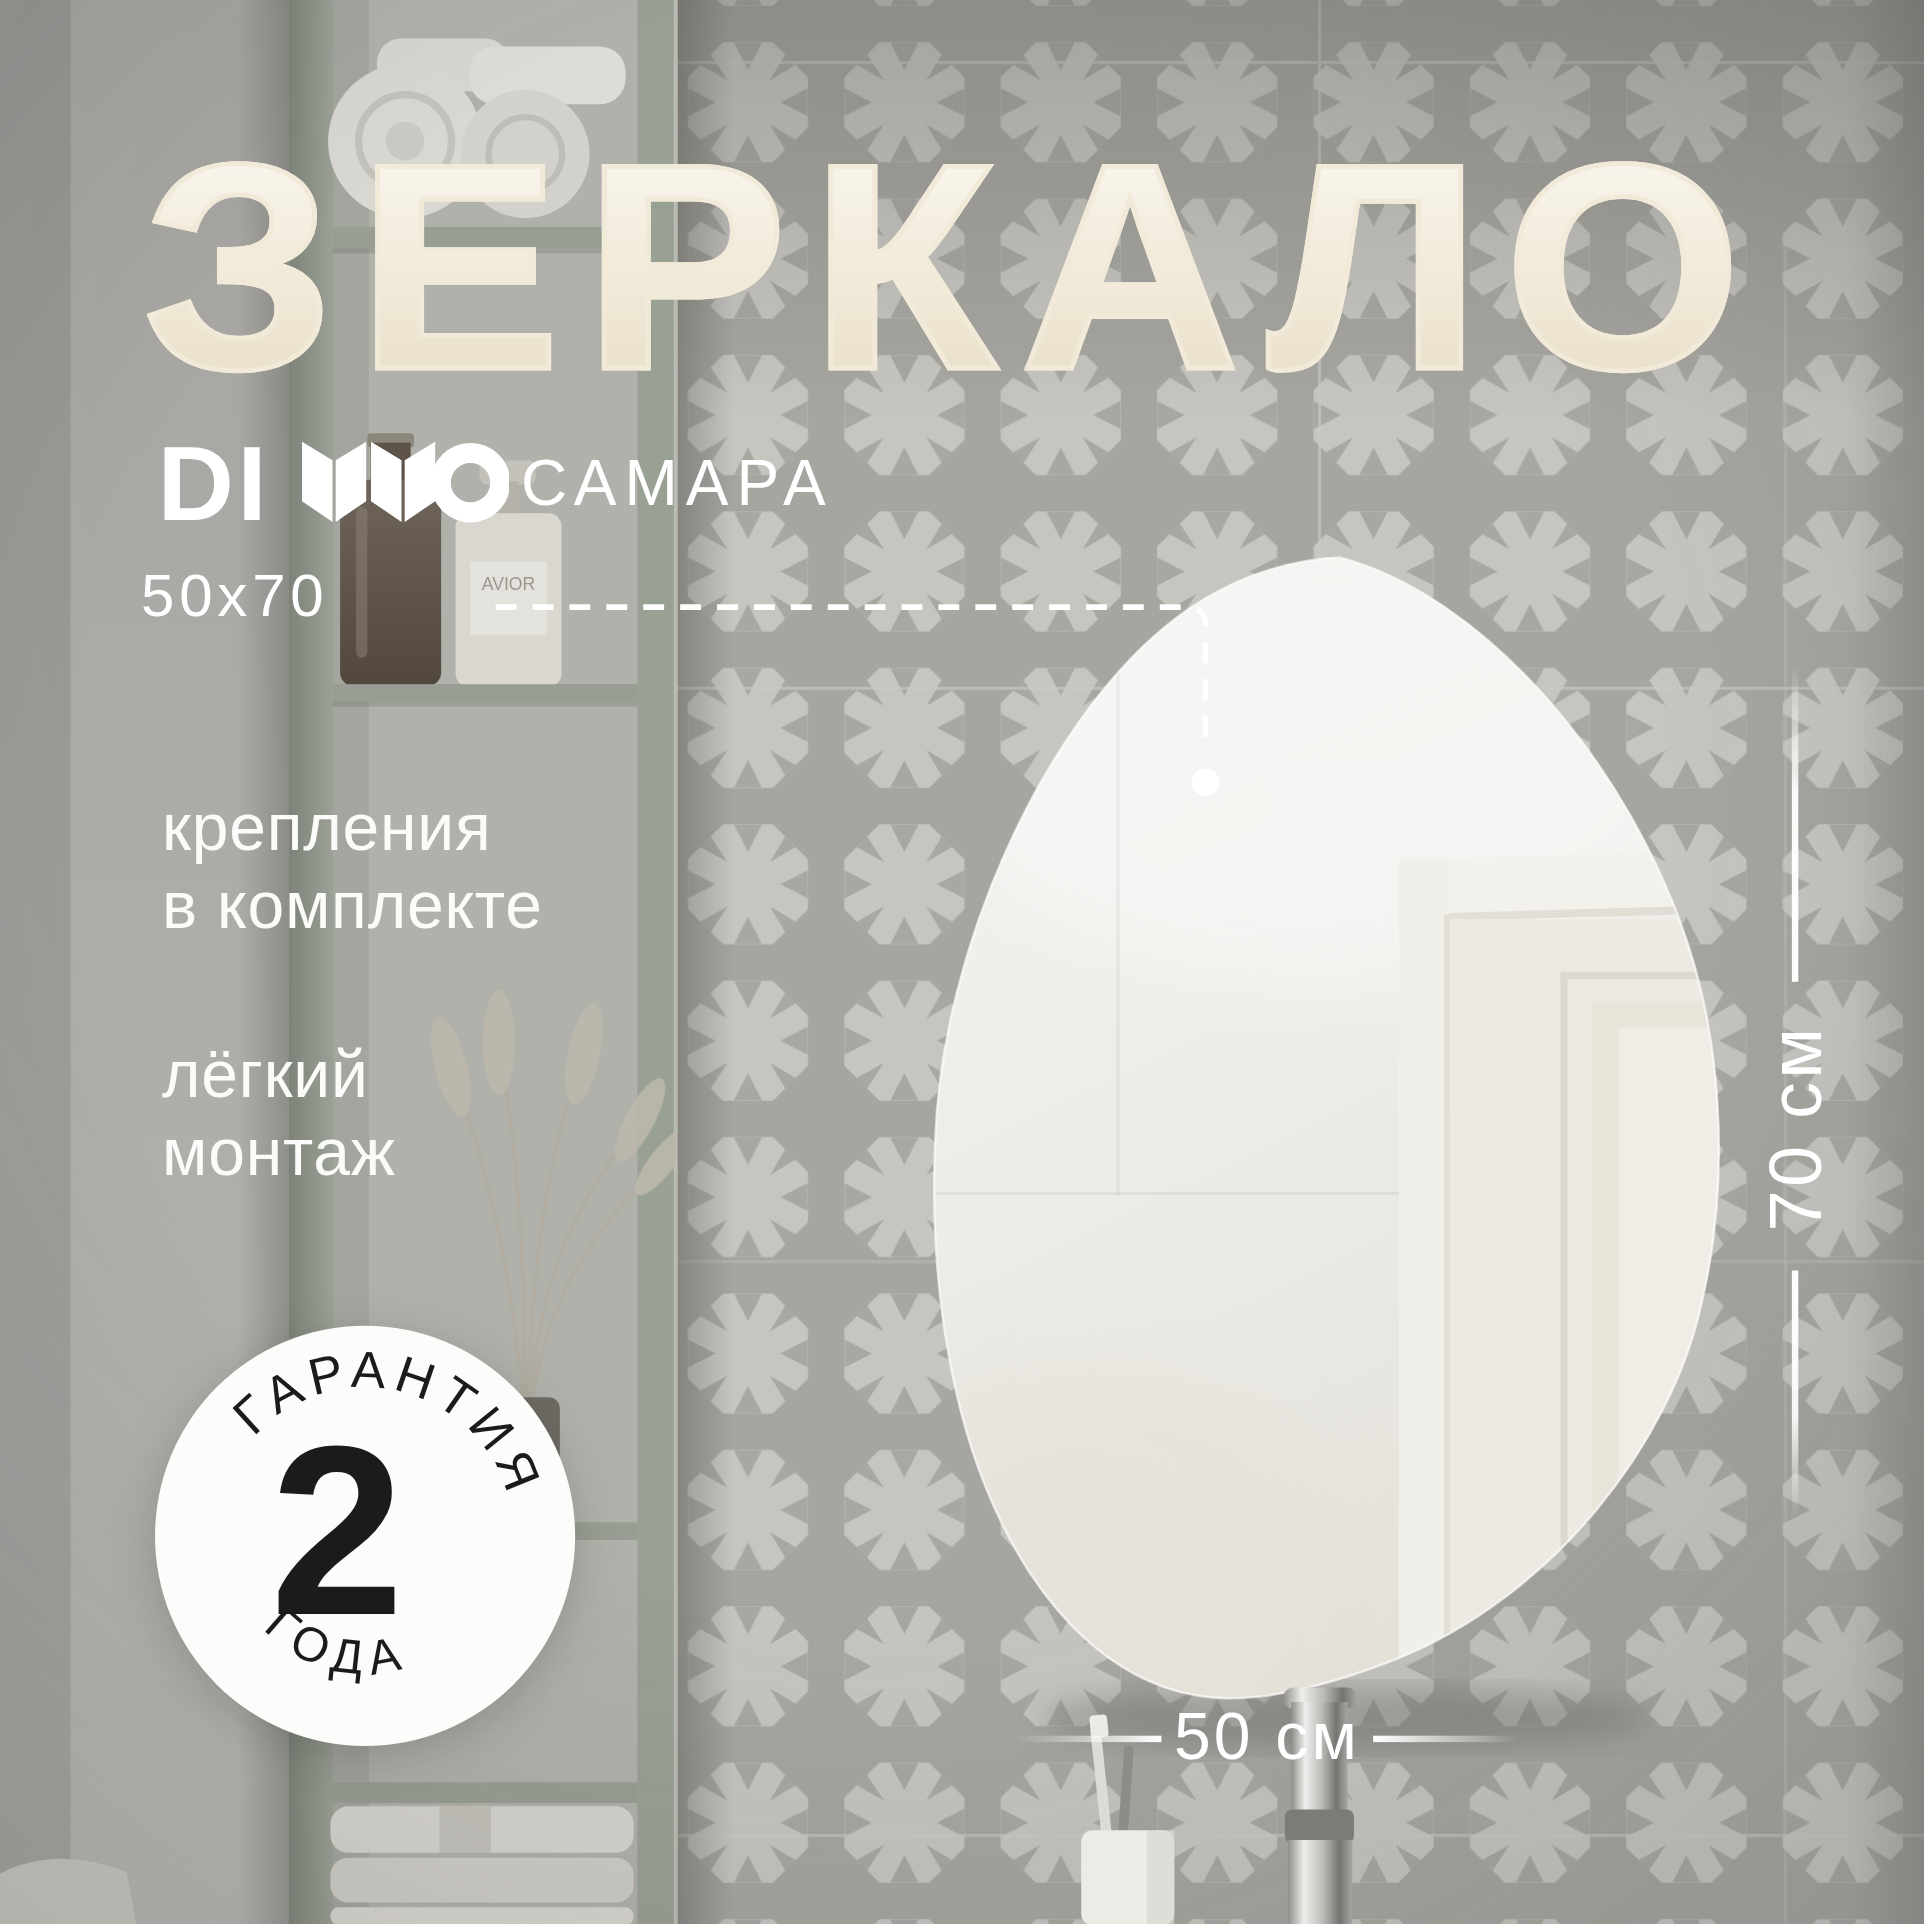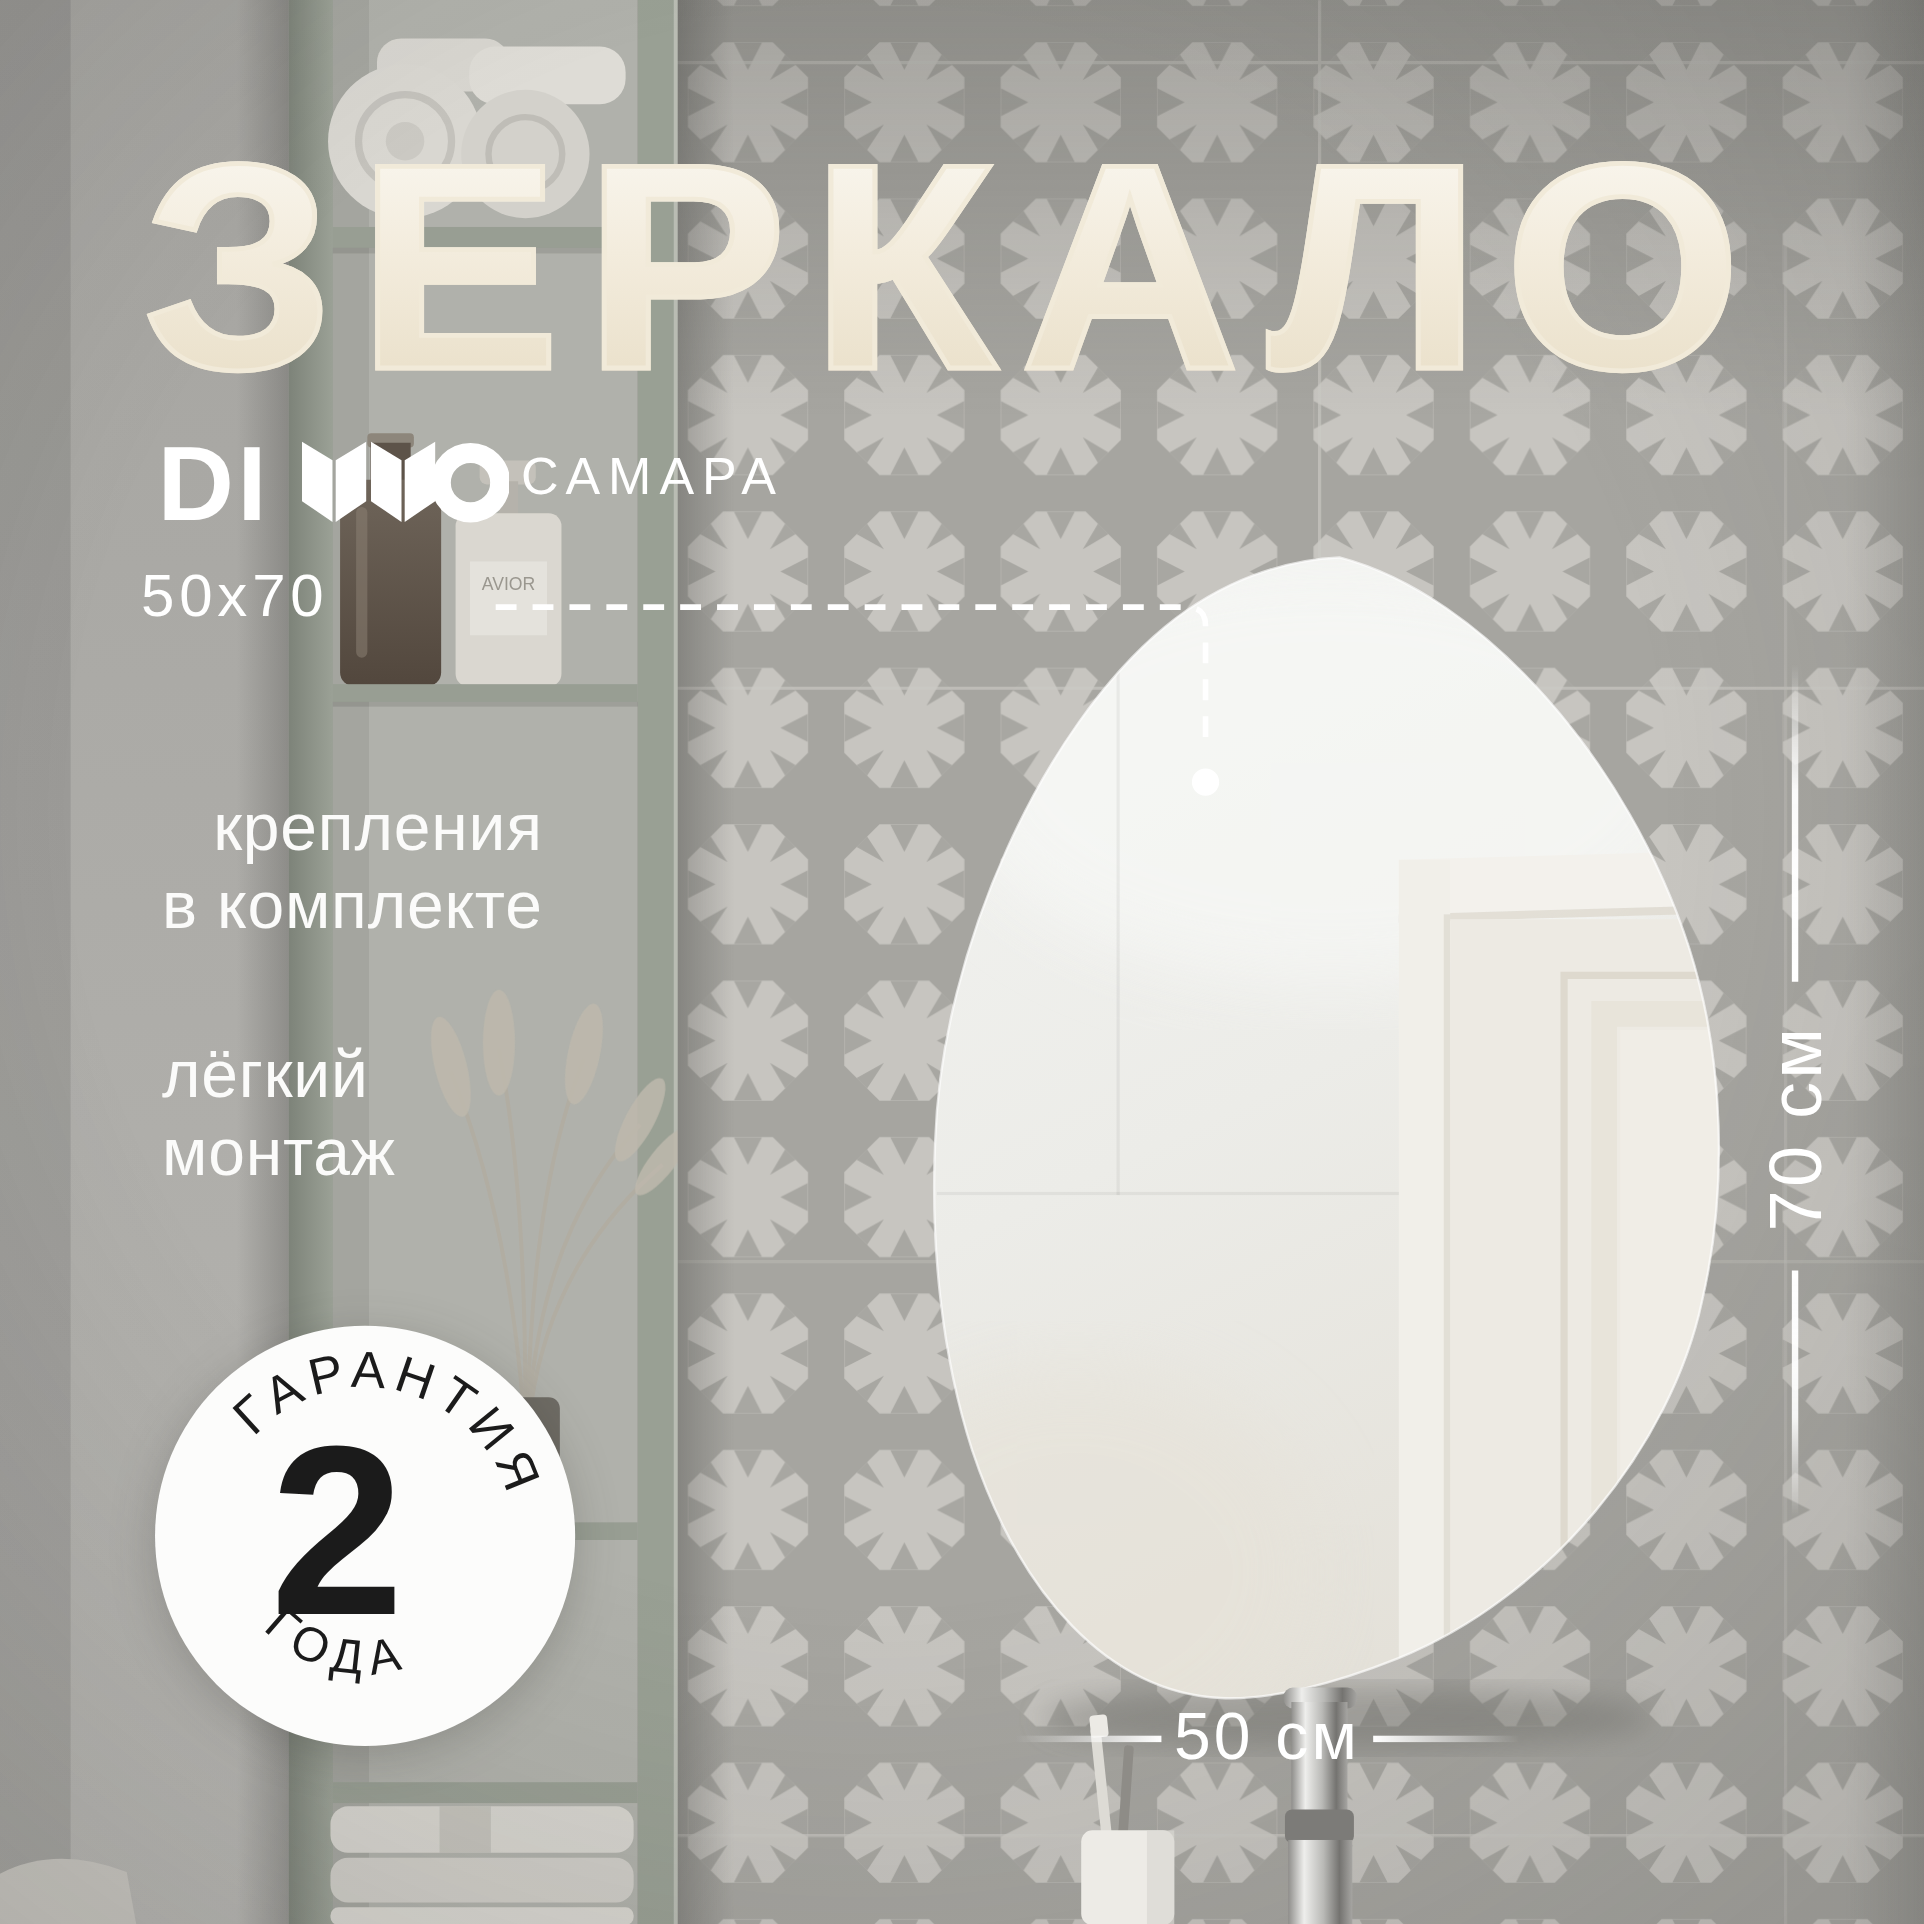--- a/index.html
+++ b/index.html
@@ -13,26 +13,26 @@
     left:143px;top:120px;
     font-size:293px;font-weight:900;line-height:1;letter-spacing:22.5px;
     transform:scaleX(1.04);transform-origin:left top;
     background:linear-gradient(180deg,#f9f6ee 8%,#f3ecdd 45%,#e9dfc8 95%);
     -webkit-background-clip:text;background-clip:text;color:transparent;
     -webkit-text-stroke:4.8px #f1ead9;
     white-space:nowrap;
   }
 
   
-  .model{left:521px;top:446px;font-size:52px;font-weight:500;letter-spacing:8px;color:#ffffff;white-space:nowrap;}
+  .model{left:521px;top:446px;font-size:64px;font-weight:500;letter-spacing:8px;color:#ffffff;white-space:nowrap;}
   .size{left:141px;top:561px;font-size:60px;font-weight:500;letter-spacing:4.8px;color:#ffffff;white-space:nowrap;}
 
   
   .feature{left:162px;color:#fbfbfa;font-size:66px;font-weight:400;line-height:78px;letter-spacing:0.8px;white-space:nowrap;}
-  .feature.f1{top:788px;text-align:right;}
+  .feature.f1{top:788px;}
   .feature.f2{top:1035px;}
 
   
   .badge{left:143px;top:1309px;filter:drop-shadow(0 9.6px 22.5px rgba(40,40,38,.22));}
   .badge text{fill:#1b1b1b;}
   .arc-top{font-size:64px;font-weight:500;letter-spacing:9px;}
   .arc-bottom{font-size:60px;font-weight:500;letter-spacing:12px;}
   .big-two{font-size:300px;font-weight:600;}
 
   

